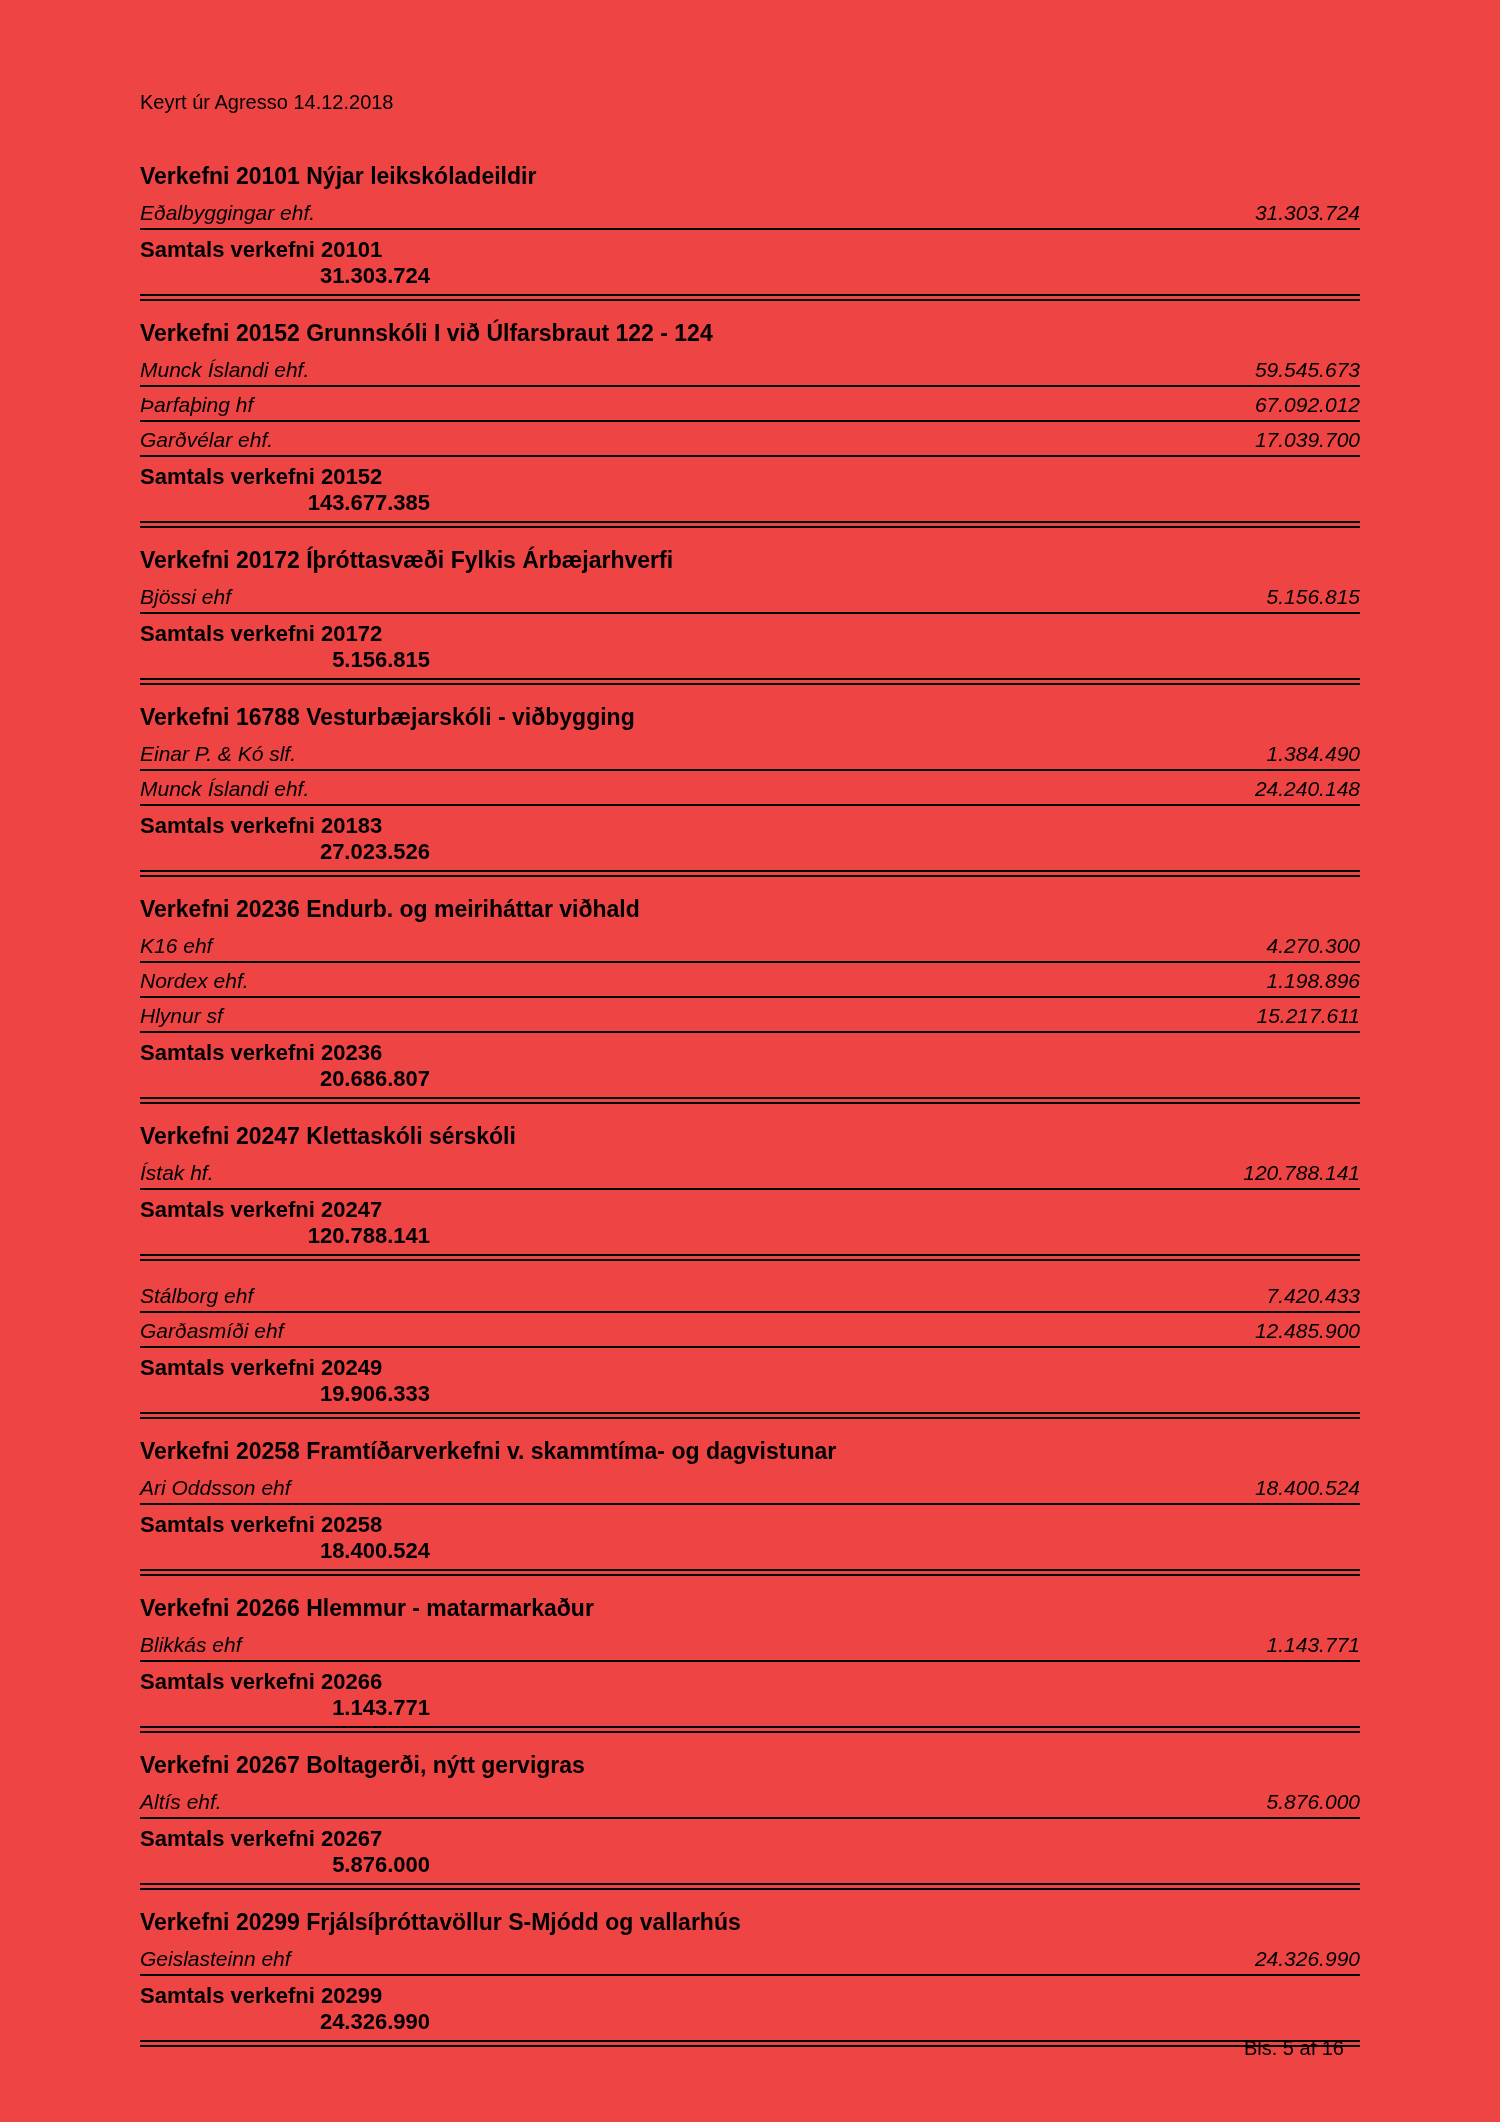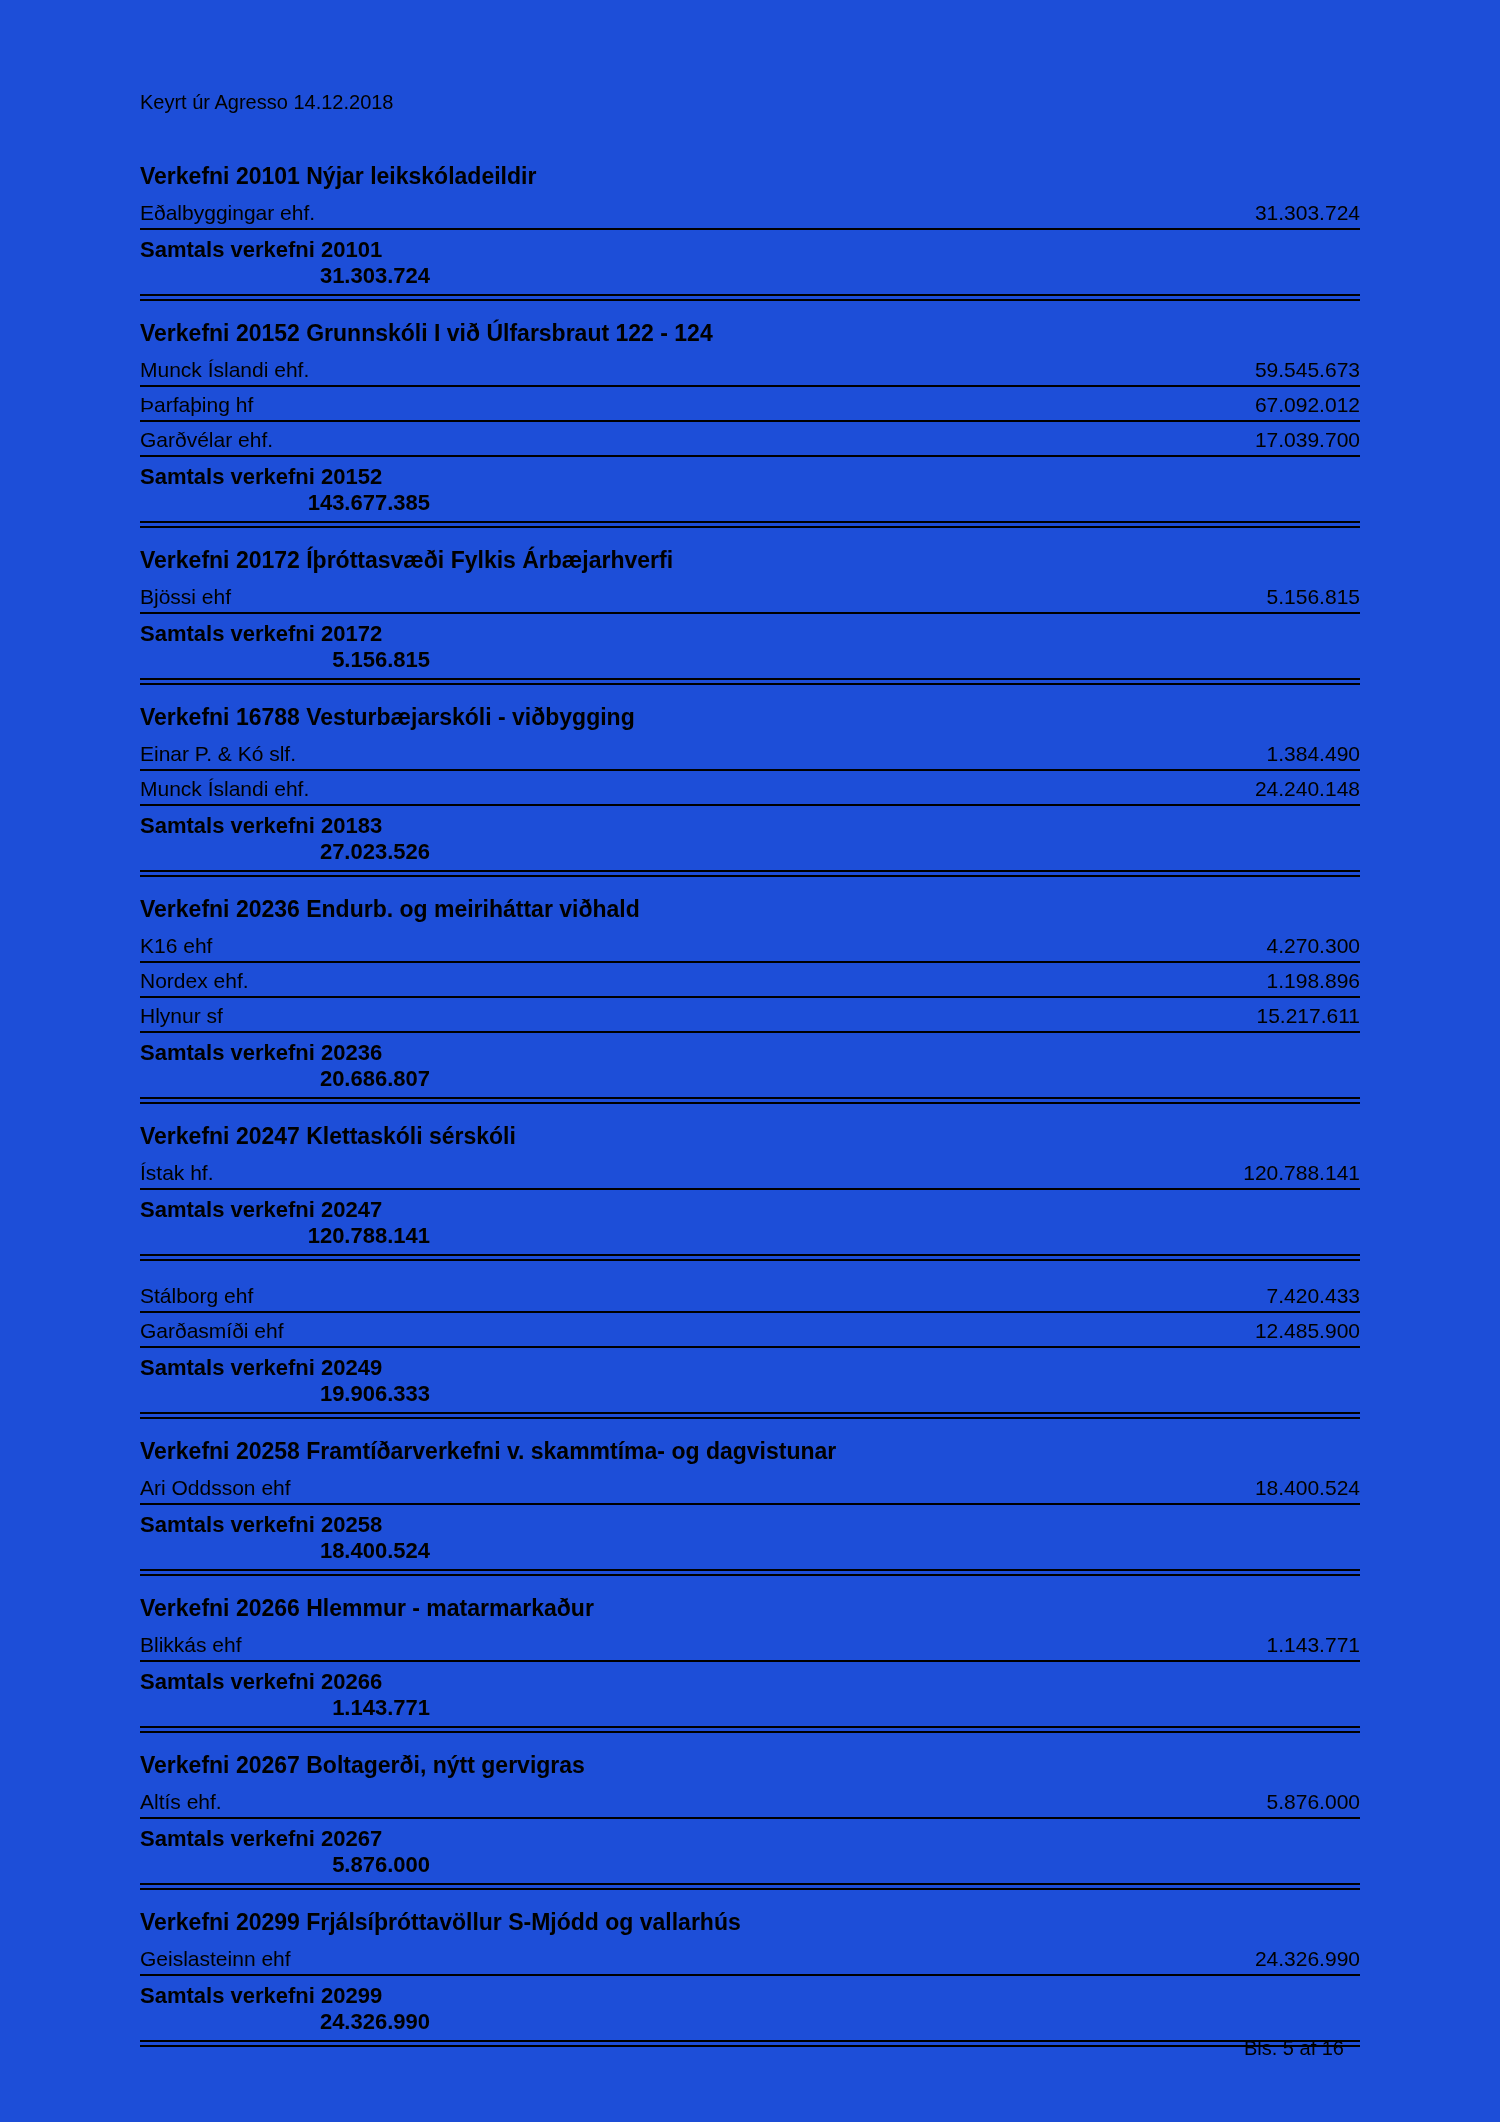--- a/index.html
+++ b/index.html
@@ -1,20 +1,20 @@
 <!DOCTYPE html>
 <html><head>
 <meta charset="utf-8">
 <style>
   * { box-sizing: border-box; }
   html, body { margin: 0; padding: 0; background: #ffffff; }
   .page {
     width: 1500px;
     height: 2122px;
-    background: #1d4ed8;
+    background: #ef4444;
     position: relative;
     font-family: "Liberation Sans", sans-serif;
     color: #000;
     overflow: hidden;
   }
   .margins { padding: 90px 140px 0 140px; }
   .run-info { font-size: 20px; line-height: 24px; }
   .content { margin-top: 47px; }
 
   .section-title {
@@ -25,20 +25,21 @@
     padding: 2px 0 5px 0;
   }
   .vendor-row {
     display: flex;
     justify-content: space-between;
     align-items: center;
     font-size: 21px;
     line-height: 25px;
     padding: 5px 0 3px 0;
     border-bottom: 2px solid #000;
+    font-style: italic;
   }
   .vendor-amount { text-align: right; }
 
   .total-row {
     display: flex;
     justify-content: flex-end;
     align-items: baseline;
     font-size: 22px;
     line-height: 26px;
     font-weight: 700;

